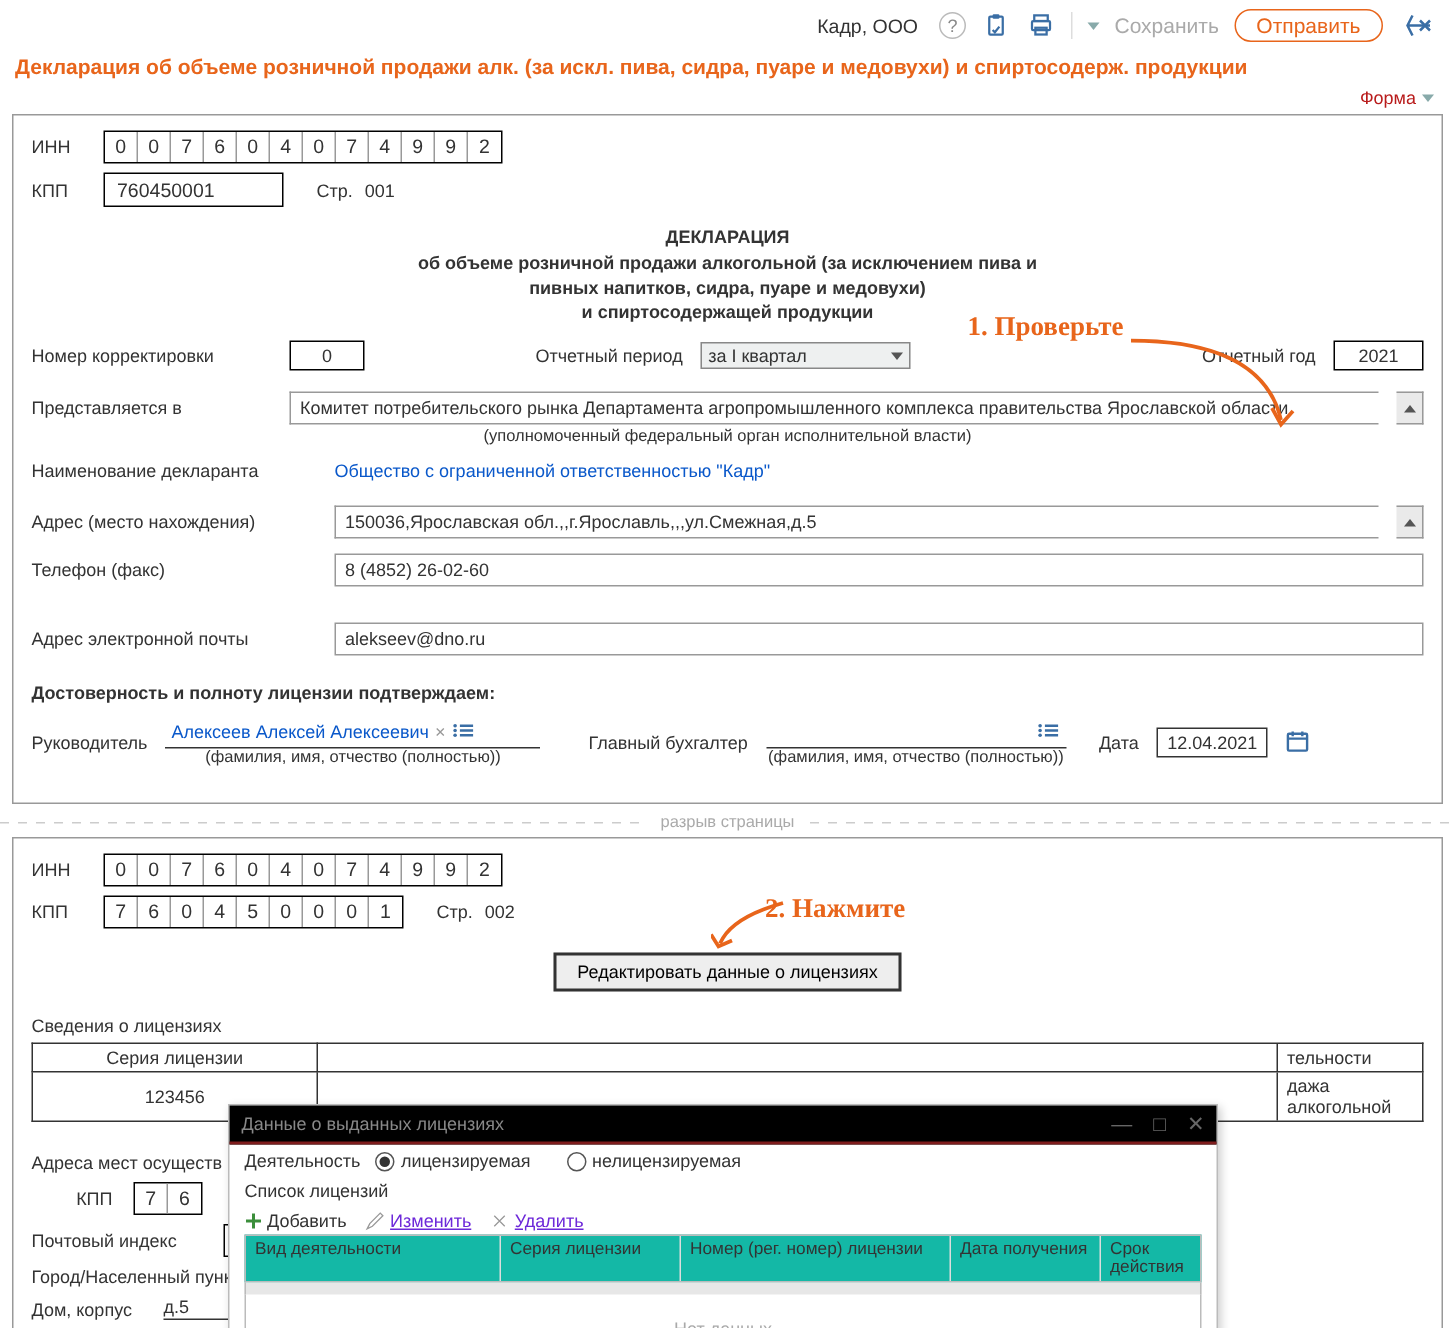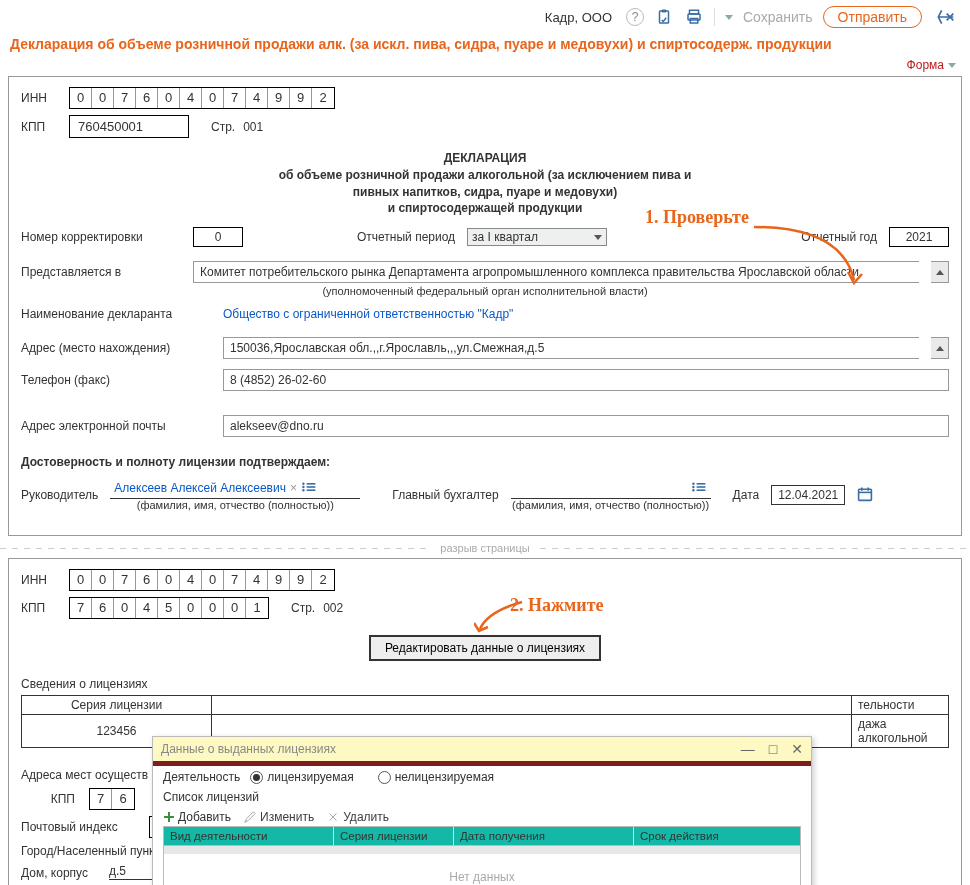--- a/index.html
+++ b/index.html
@@ -169,31 +169,31 @@
     position:absolute;
     left:152px; top:660px;
     width: 660px;
     background:#fff;
     border:1px solid #bbb;
     box-shadow: 2px 2px 6px rgba(0,0,0,0.2);
     z-index:50;
   }
   .dialog-title {
     display:flex; align-items:center; justify-content:space-between;
-    padding:4px 8px; background:#fef9c3; color:#888; border-bottom:5px solid #7f1d1d;
+    padding:4px 8px; background:#000000; color:#888; border-bottom:2px solid #7f1d1d;
     font-size:12px;
   }
   .dialog-title .winbtns { display:flex; gap:14px; font-size:14px; color:#666; }
   .dialog-body { padding:4px 10px 10px; }
   .radio { display:inline-flex; align-items:center; gap:4px; margin-right:14px; cursor:pointer; }
   .radio .r-outer { width:13px; height:13px; border:1px solid #555; border-radius:50%; display:flex; align-items:center; justify-content:center; }
   .radio.on .r-inner { width:7px; height:7px; background:#333; border-radius:50%; }
   .tbar { display:flex; gap:12px; align-items:center; margin:6px 0 2px; }
   .tbar .tool { display:flex; align-items:center; gap:3px; cursor:pointer; }
-  .tbar .tool.disabled { color:#404040; }
+  .tbar .tool.disabled { color:#6d28d9;text-decoration:underline; }
   .plus-ico { width:12px; height:12px; display:inline-block; background:linear-gradient(#3b8e3b,#3b8e3b) center/2px 10px no-repeat, linear-gradient(#3b8e3b,#3b8e3b) center/10px 2px no-repeat; }
   .edit-ico, .del-ico { display:inline-block; width:14px; height:14px; }
   .edit-ico svg, .del-ico svg { width:14px; height:14px; stroke:#999; fill:none; }
 
   .lic-head {
     display:grid;
     grid-template-columns: 170px 120px 180px 100px 90px;
     border:1px solid #bbb;
     background:#14b8a6;
     font-size:11.5px;
@@ -519,20 +519,21 @@
       <span class="tool disabled">
         <span class="del-ico"><svg viewBox="0 0 16 16">
                 <path d="M4 4 L12 12 M12 4 L4 12"></path>
               </svg></span>
         <span>Удалить</span>
       </span>
     </div>
     <div class="lic-head">
       <div>Вид деятельности</div>
       <div>Серия лицензии</div>
+      <div>Номер (рег. номер) лицензии</div>
       <div>Дата получения</div>
       <div style="border-right:none;">Срок действия</div>
     </div>
     <div class="lic-empty-strip"></div>
     <div class="lic-nodata">Нет данных</div>
 
   </div>
 </div>
 
 <div class="anno" style="left:312px; top:715px;">3. Выберите</div>

